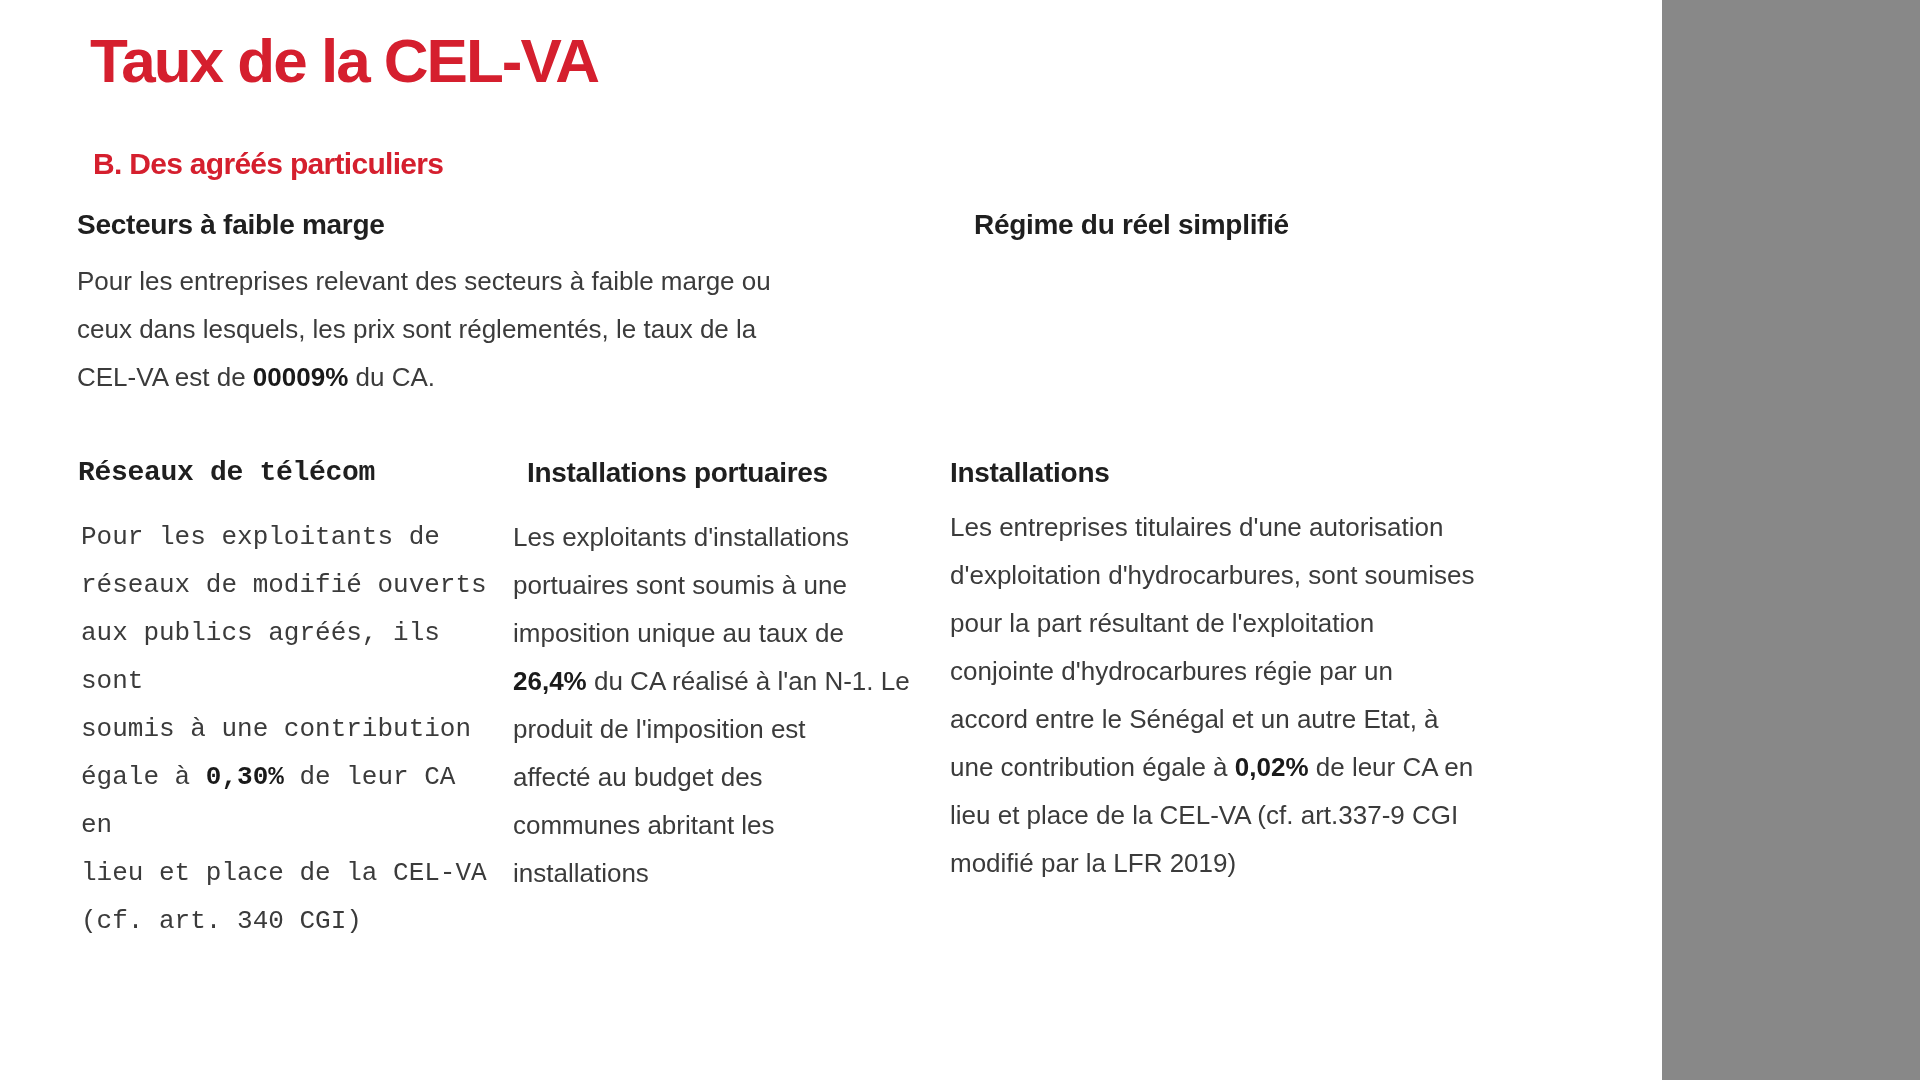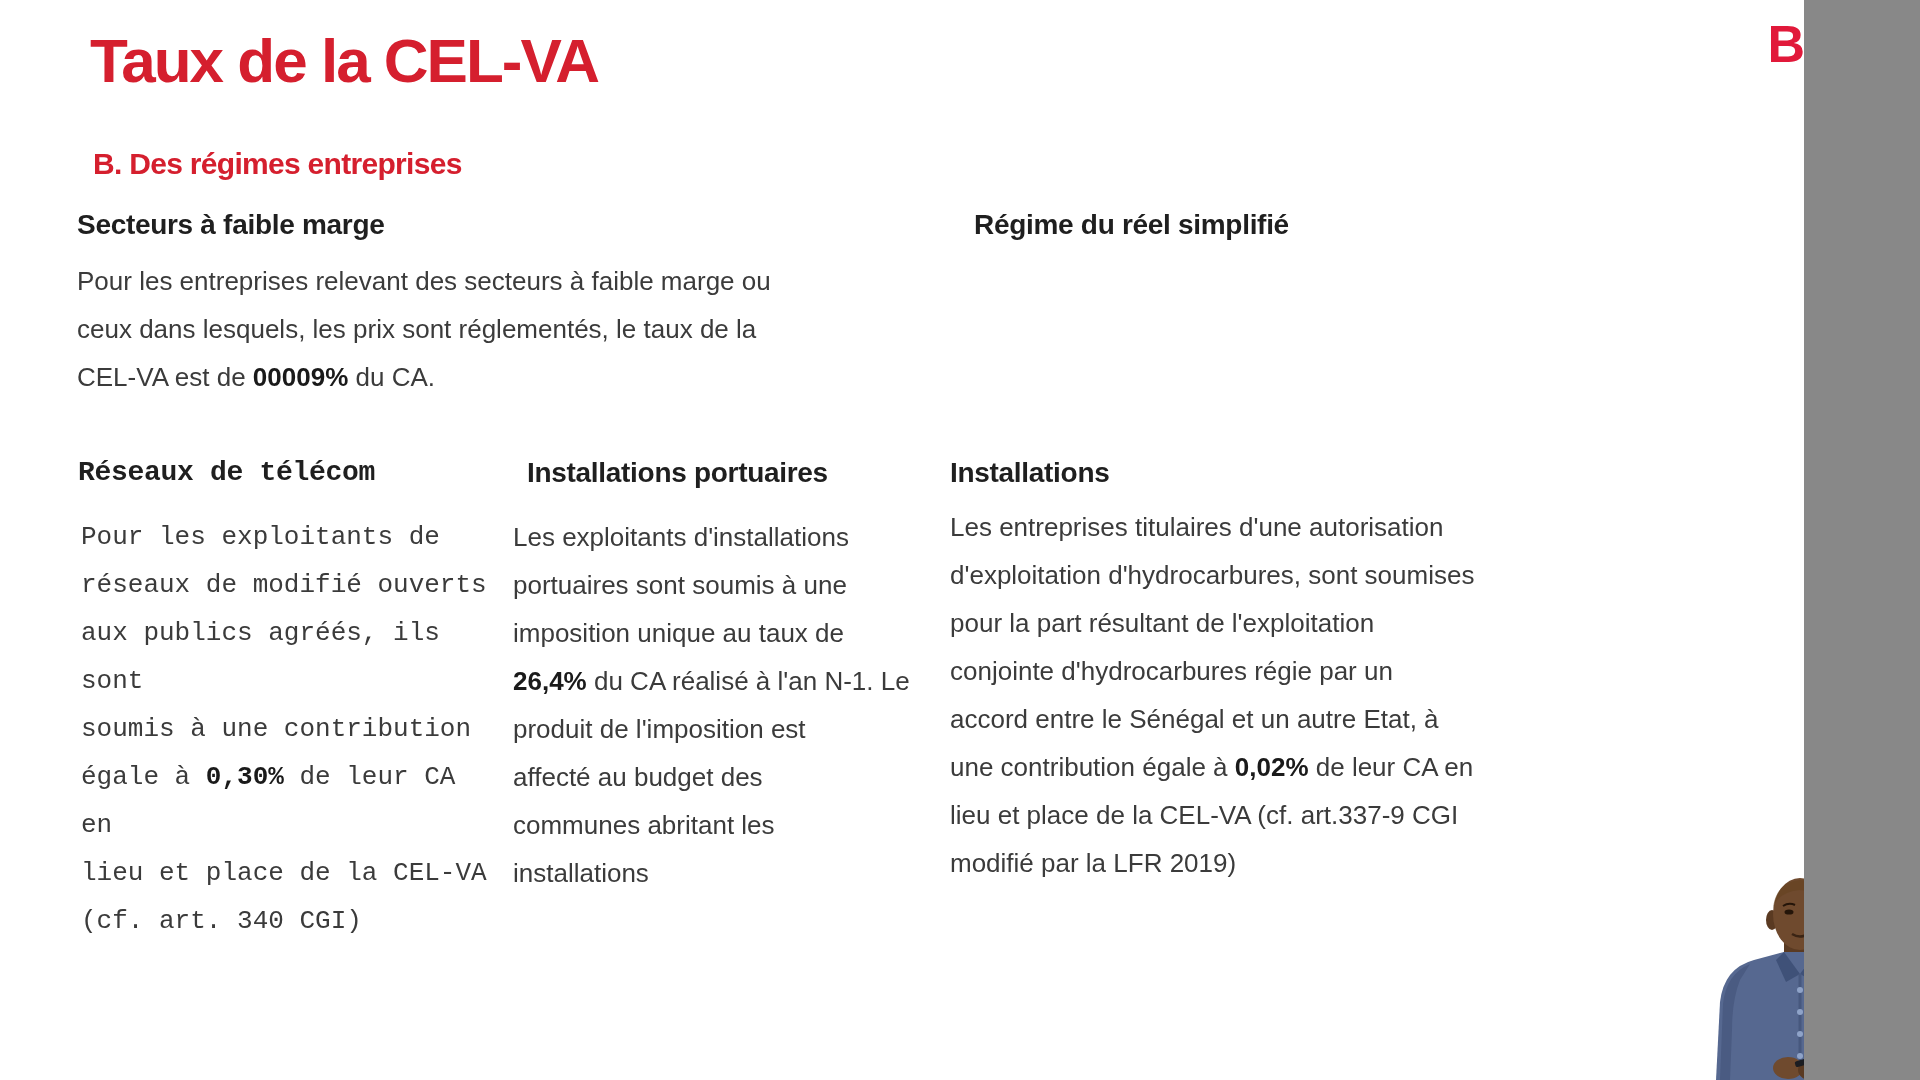--- a/index.html
+++ b/index.html
@@ -1,18 +1,18 @@
 <!DOCTYPE html>
 <html><head>
 <meta charset="utf-8">
 <style>
   html,body{margin:0;padding:0;background:#888;}
   .slide{
     position:relative;
-    width:1804px;height:1080px;
+    width:1662px;height:1080px;
     background:#ffffff;
     overflow:hidden;
     font-family:"Liberation Sans", sans-serif;
   }
   
   .title{
     position:absolute;left:90px;top:26px;
     font-size:62px;font-weight:800;letter-spacing:-2px;
     color:#d51f2e;line-height:70px;margin:0;white-space:nowrap;
   }
@@ -60,21 +60,21 @@
   .sec-hydrocarbures p       {margin-top:12px;}
   
   .presenter{position:absolute;left:1680px;top:870px;width:240px;height:210px;}
 </style>
 </head>
 <body>
 
 <div class="slide">
 
   <h1 class="title">Taux de la CEL-VA</h1>
-  <h2 class="subtitle">B. Des régimes entreprises</h2>
+  <h2 class="subtitle">B. Des agréés particuliers</h2>
 
   <div class="logo">
     <div class="logo-bem">BEM</div>
     <div class="logo-dakar">Dakar</div>
     <div class="logo-underline"></div>
   </div>
 
   <section class="sec sec-faible-marge">
     <h3>Secteurs à faible marge</h3>
     <p><span>Pour les entreprises relevant des secteurs à faible marge ou

